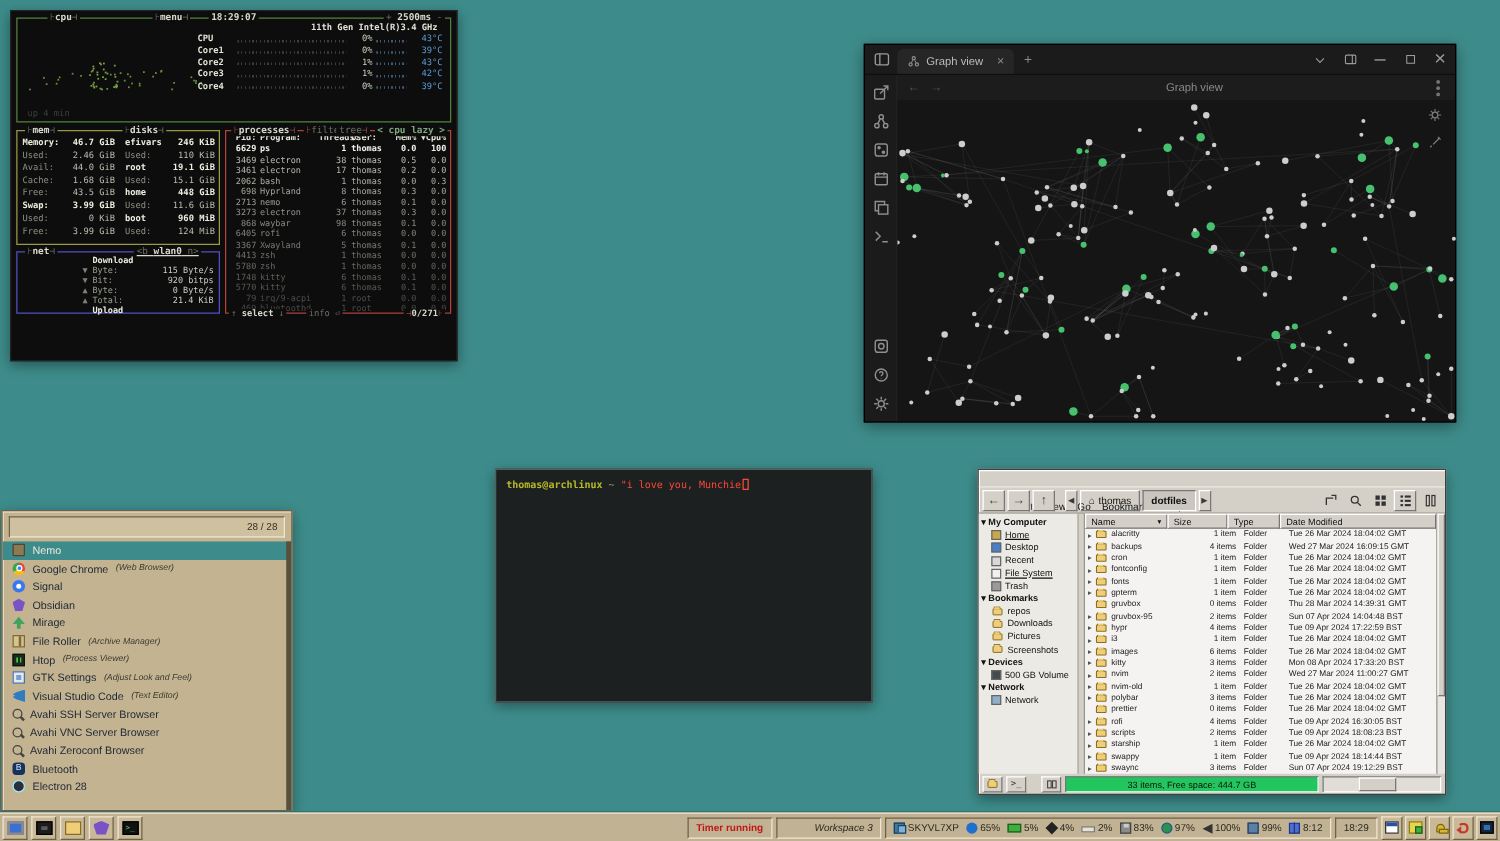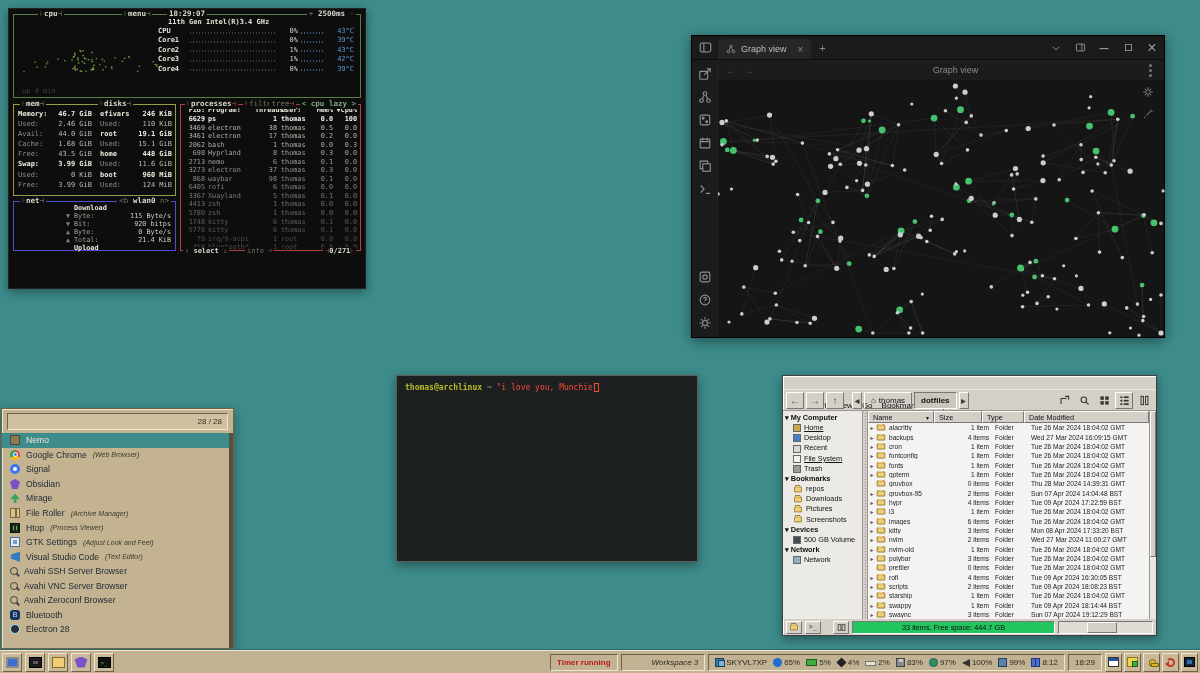--- a/index.html
+++ b/index.html
@@ -7,21 +7,21 @@
 body { position:relative; background:#3d8c8b; font-family:"Liberation Sans",sans-serif; }
 .mono { font-family:"DejaVu Sans Mono",monospace; }
 .win { position:absolute; }
 
 
 .btop { left:8px; top:8px; width:358px; height:281px; background:#0d0d0d; border:1px solid #222; box-shadow:0 3px 10px rgba(0,0,0,.4); font-family:"DejaVu Sans Mono",monospace; }
 .bbox { position:absolute; border:1px solid; }
 .btitle { position:absolute; top:-6px; background:#0d0d0d; font-size:7.5px; line-height:10px; padding:0 2px; white-space:nowrap; color:#d8d8cc; font-weight:bold; }
 .bclock { left:50%; transform:translateX(-50%); }
 .cpu-head { position:absolute; top:3px; right:6px; width:196px; font-size:7px; color:#e2e2d6; }
-.cpu-model { display:flex; justify-content:flex-start; font-weight:bold; padding:0 4px 1px 10px; }
+.cpu-model { display:flex; justify-content:flex-end; font-weight:bold; padding:0 4px 1px 10px; }
 .cpu-row { display:flex; align-items:center; line-height:9.4px; height:9.4px; }
 .cpu-name { width:32px; color:#e2e2d6; font-weight:bold; }
 .meter { flex:1; height:4px; background:repeating-linear-gradient(90deg,#3a3f38 0 1px,transparent 1px 3px); background-position:bottom; background-size:100% 2px; background-repeat:no-repeat; margin-right:3px; }
 .cpu-pct { width:18px; text-align:right; color:#cfcfc2; }
 .spark { width:24px; height:4px; margin:0 3px; background:repeating-linear-gradient(90deg,#3c5a7a 0 1px,transparent 1px 3px); background-position:bottom; background-size:100% 2px; background-repeat:no-repeat; }
 .cpu-temp { width:26px; text-align:right; color:#5b9bd5; }
 .uptime { position:absolute; left:8px; bottom:2px; font-size:7px; color:#3c413b; }
 .kv { display:flex; justify-content:space-between; font-size:7px; line-height:10.1px; }
 .kv .k { color:#8b9183; } .kv .v { color:#b9beaf; }
 .kv.b .k, .kv.b .v { color:#ececdf; font-weight:bold; }
@@ -374,21 +374,21 @@
         </div>
         <div class="kv">
           <span class="k">Used:</span>
           <span class="v">124 MiB</span>
         </div>
       </div>
   </div>
 
   <div class="bbox" style="left:4px;top:192px;width:163px;height:50px;border-color:#5050c8;">
     <span class="btitle" style="left:6px;"><span class="dim">⊦</span><span>net</span><span class="dim">⊣</span></span>
-    <span class="btitle" style="right:4px;"><span class="dim">&lt;b </span><span>wlan0</span><span class="dim"> n&gt;</span></span>
+    <span class="btitle" style="right:14px;text-decoration:underline;"><span class="dim">&lt;b </span><span>wlan0</span><span class="dim"> n&gt;</span></span>
     <div style="position:absolute;left:52px;top:2px;right:4px;">
       <div class="net-caption">Download</div>
       <div id="net-rows">
           <div class="net-line">
             <span class="arr">▼</span>
             <span class="nl">Byte:</span>
             <span class="nv">115 Byte/s</span>
           </div>
           <div class="net-line">
             <span class="arr">▼</span>

